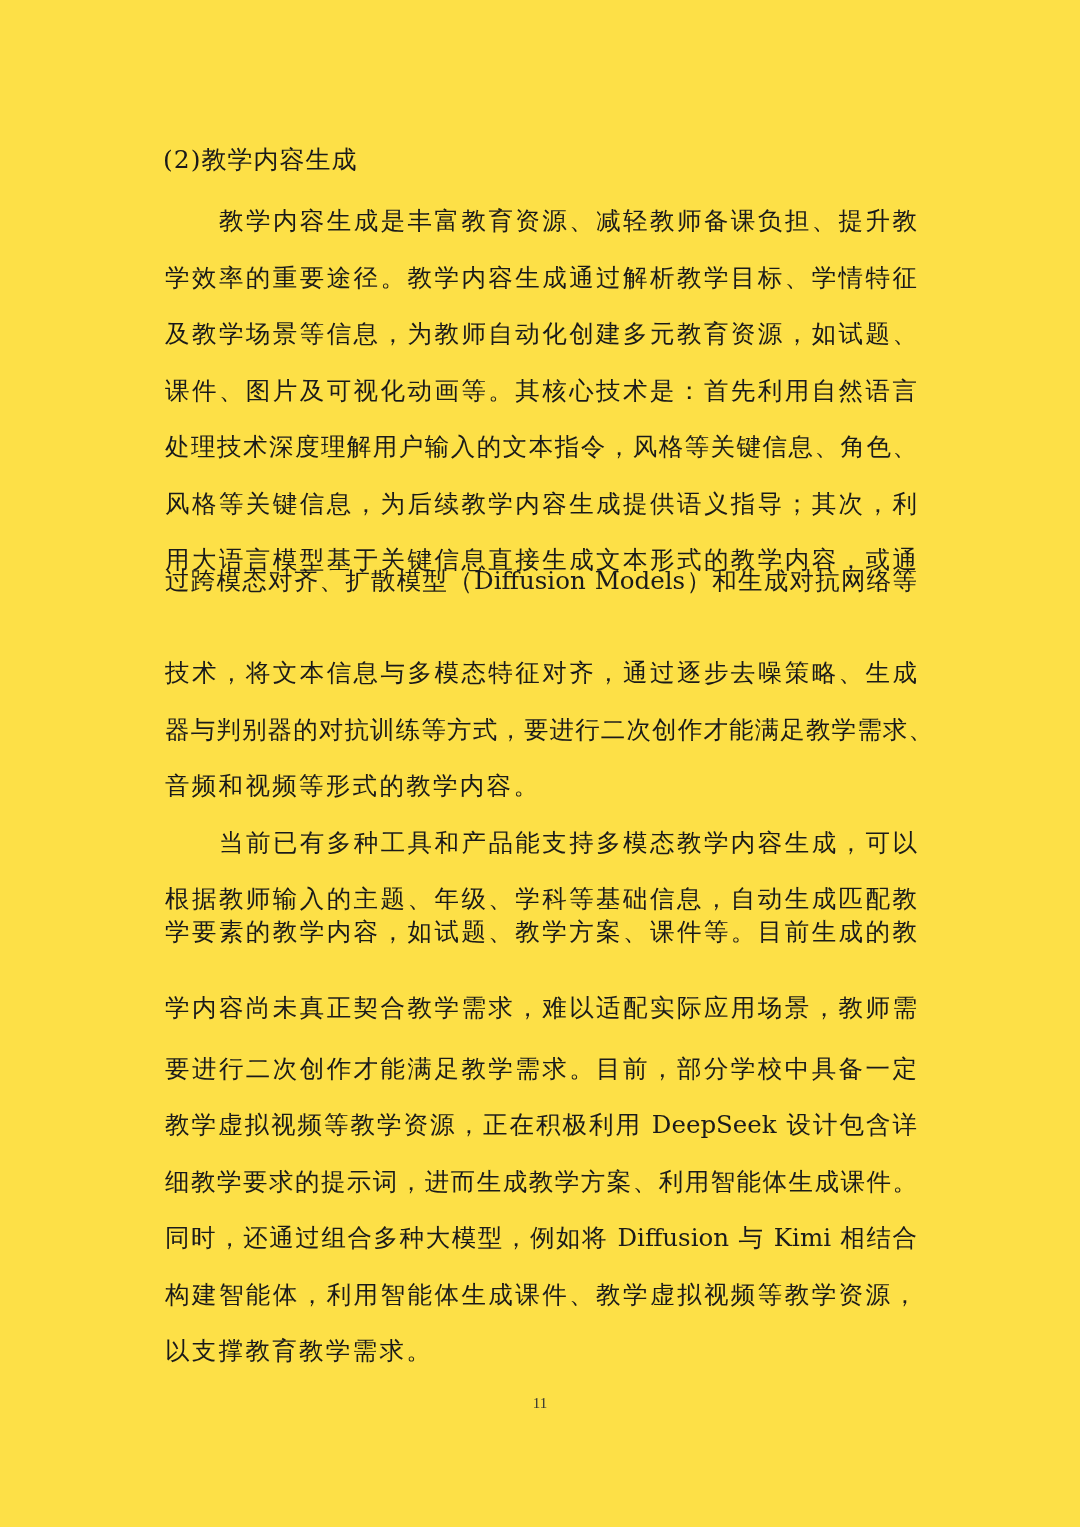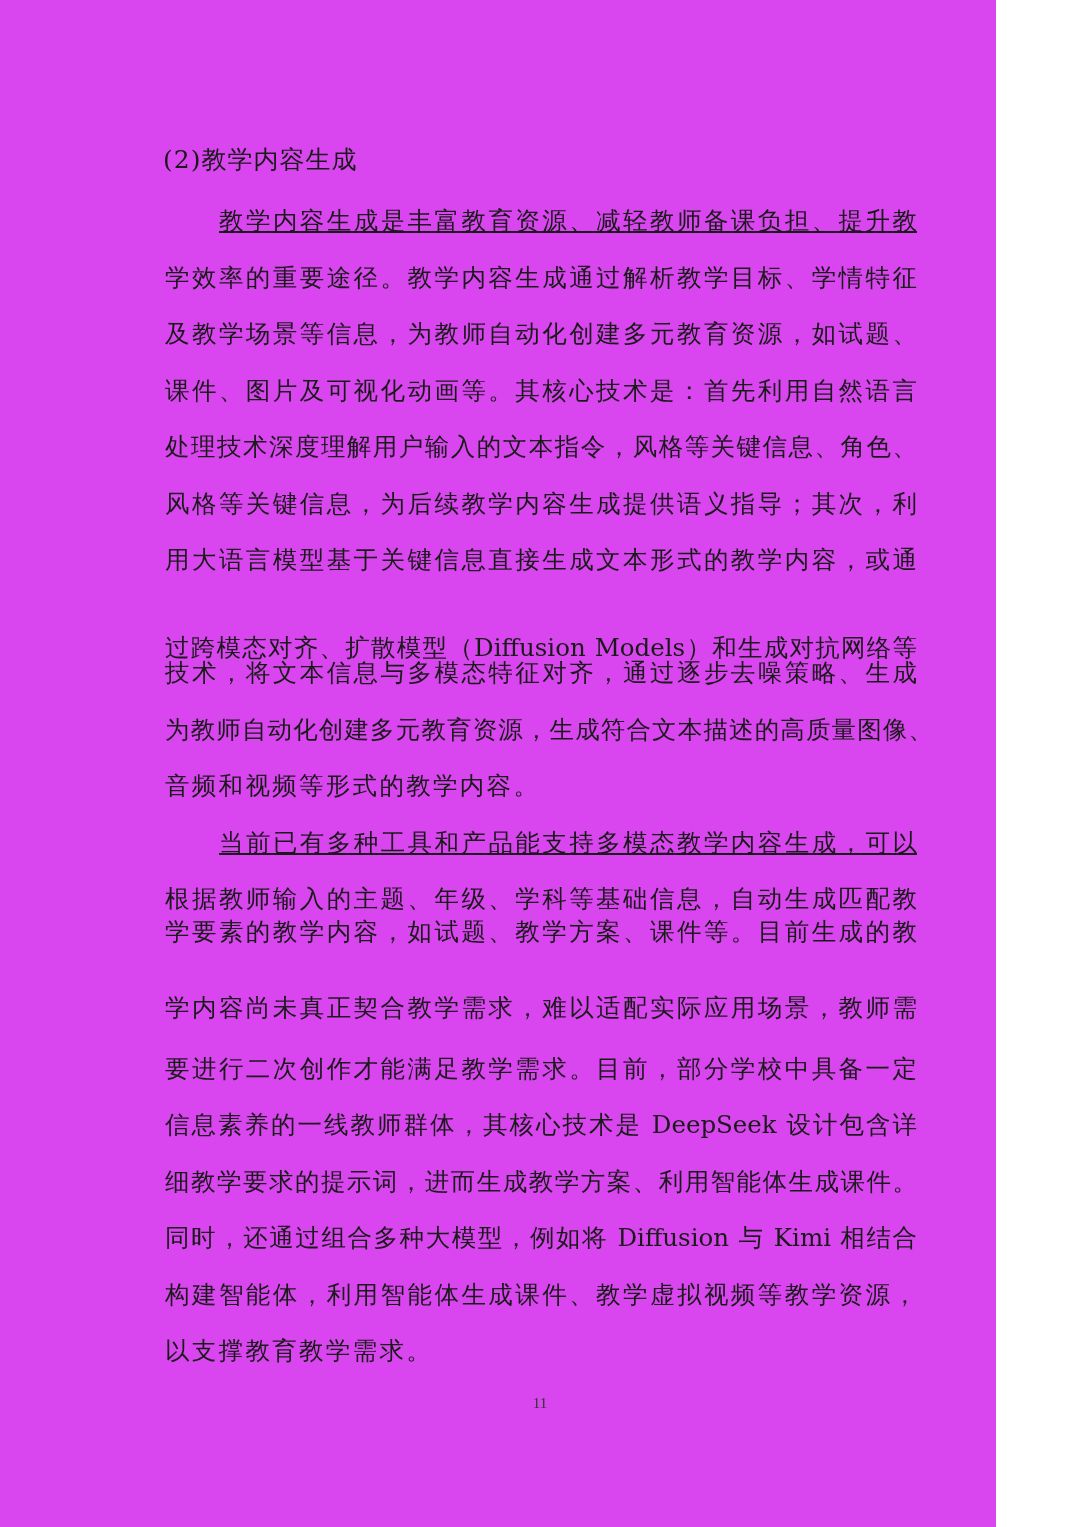--- a/index.html
+++ b/index.html
@@ -1,54 +1,54 @@
 <!DOCTYPE html>
 <html><head>
   <meta charset="utf-8">
   <style>
     html, body { margin: 0; padding: 0; background: #ffffff; }
     body { width: 1080px; height: 1527px; position: relative; overflow: hidden;
       font-family: "DejaVu Serif", "Liberation Serif", serif; color: #1a1a1a; }
-    .page { position: absolute; left: 0; top: 0; width: 996px; height: 1527px; background: #d946ef; }
+    .page { position: absolute; left: 0; top: 0; width: 1080px; height: 1527px; background: #fde047; }
     .heading { position: absolute; left: 163px; top: 140px; font-size: 25px; line-height: 40px;
       letter-spacing: 1px; white-space: nowrap; }
     .line { position: absolute; left: 165px; width: 752px; font-size: 24.5px; line-height: 40px;
       white-space: nowrap; text-align: justify; text-align-last: justify; letter-spacing: 0px; }
-    .line.indent { left: 219px; width: 698px; text-decoration: underline; }
+    .line.indent { left: 219px; width: 698px; }
     .line.last { text-align-last: left; width: auto; letter-spacing: 2.3px; }
     .page-number { position: absolute; left: 0; width: 1080px; top: 1393px; text-align: center;
       font-family: "Liberation Serif", serif; font-size: 15px; line-height: 20px; color: #333; }
   </style>
 </head>
 <body>
 
 <div class="page">
   <div class="heading">(2)教学内容生成</div>
 
   <div>
     <div class="line indent" style="top:201px">教学内容生成是丰富教育资源、减轻教师备课负担、提升教</div>
     <div class="line" style="top:258px">学效率的重要途径。教学内容生成通过解析教学目标、学情特征</div>
     <div class="line" style="top:314px">及教学场景等信息，为教师自动化创建多元教育资源，如试题、</div>
     <div class="line" style="top:371px">课件、图片及可视化动画等。其核心技术是：首先利用自然语言</div>
     <div class="line" style="top:427px">处理技术深度理解用户输入的文本指令，风格等关键信息、角色、</div>
     <div class="line" style="top:484px">风格等关键信息，为后续教学内容生成提供语义指导；其次，利</div>
     <div class="line" style="top:540px">用大语言模型基于关键信息直接生成文本形式的教学内容，或通</div>
-    <div class="line" style="top:628px">过跨模态对齐、扩散模型（Diffusion Models）和生成对抗网络等</div>
+    <div class="line" style="top:561px">过跨模态对齐、扩散模型（Diffusion Models）和生成对抗网络等</div>
     <div class="line" style="top:653px">技术，将文本信息与多模态特征对齐，通过逐步去噪策略、生成</div>
-    <div class="line" style="top:710px; width:768px">为教师自动化创建多元教育资源，生成符合文本描述的高质量图像、</div>
+    <div class="line" style="top:710px; width:768px">器与判别器的对抗训练等方式，要进行二次创作才能满足教学需求、</div>
     <div class="line last" style="top:766px">音频和视频等形式的教学内容。</div>
   </div>
 
   <div>
     <div class="line indent" style="top:823px">当前已有多种工具和产品能支持多模态教学内容生成，可以</div>
     <div class="line" style="top:879px">根据教师输入的主题、年级、学科等基础信息，自动生成匹配教</div>
     <div class="line" style="top:912px">学要素的教学内容，如试题、教学方案、课件等。目前生成的教</div>
     <div class="line" style="top:988px">学内容尚未真正契合教学需求，难以适配实际应用场景，教师需</div>
     <div class="line" style="top:1049px">要进行二次创作才能满足教学需求。目前，部分学校中具备一定</div>
-    <div class="line" style="top:1105px">信息素养的一线教师群体，其核心技术是 DeepSeek 设计包含详</div>
+    <div class="line" style="top:1105px">教学虚拟视频等教学资源，正在积极利用 DeepSeek 设计包含详</div>
     <div class="line" style="top:1162px">细教学要求的提示词，进而生成教学方案、利用智能体生成课件。</div>
     <div class="line" style="top:1218px">同时，还通过组合多种大模型，例如将 Diffusion 与 Kimi 相结合</div>
     <div class="line" style="top:1275px">构建智能体，利用智能体生成课件、教学虚拟视频等教学资源，</div>
     <div class="line last" style="top:1331px">以支撑教育教学需求。</div>
   </div>
 
   <div class="page-number">11</div>
 </div>
 
 </body></html>

